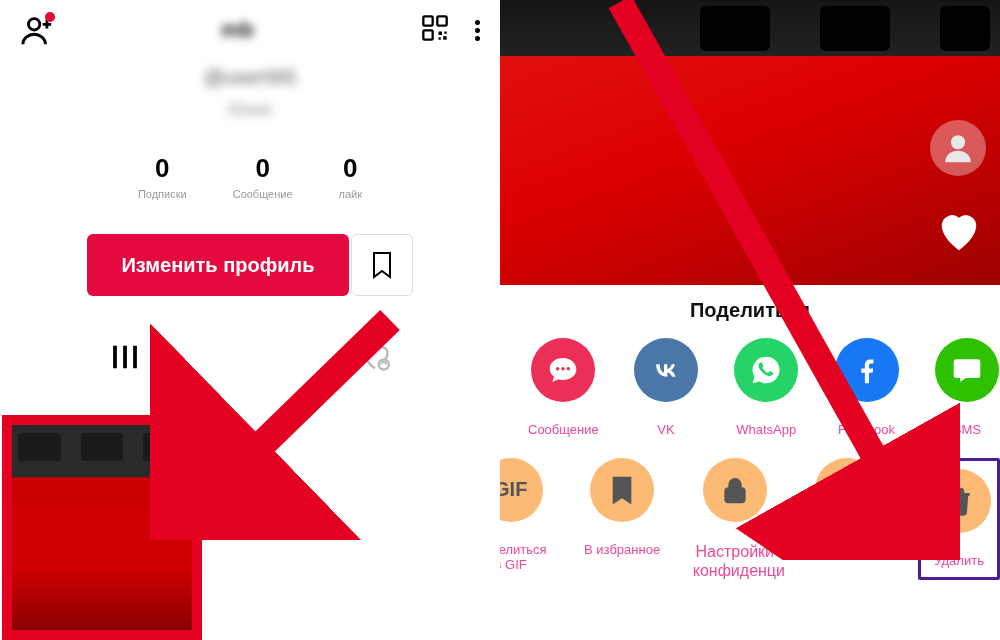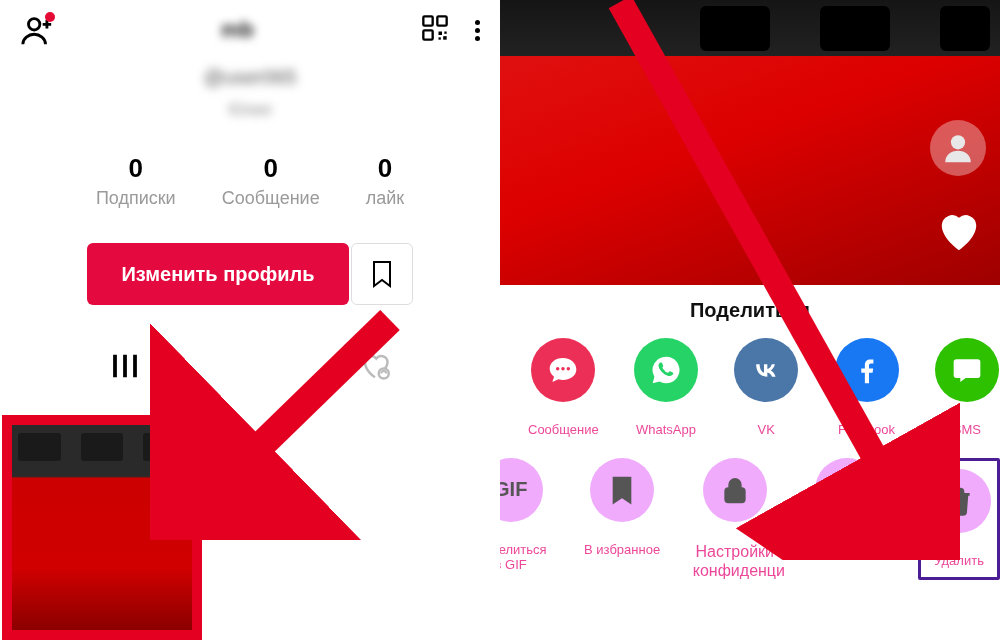--- a/index.html
+++ b/index.html
@@ -18,21 +18,21 @@
   .more-icon { font-size: 30px; font-weight: 800; line-height: 0.3; display: flex; flex-direction: column; gap: 3px; }
   .more-icon span { width: 5px; height: 5px; background: #000; border-radius: 50%; display: block; }
 
   .profile-meta { text-align: center; }
   .handle-blur { display: inline-block; filter: blur(5px); font-size: 20px; color: #555; margin-top: 6px; }
   .name-blur   { display: inline-block; filter: blur(5px); font-size: 16px; color: #888; margin-top: 12px; }
 
   .stats-row { display: flex; justify-content: center; gap: 46px; margin-top: 34px; }
   .stat { text-align: center; }
   .stat .num { font-size: 26px; font-weight: 700; color: #000; }
-  .stat .lbl { font-size: 18px; color: #9a9a9a; margin-top: 4px; }
+  .stat .lbl { font-size: 11px; color: #9a9a9a; margin-top: 4px; }
 
   .actions-row { display: flex; justify-content: center; gap: 2px; margin-top: 34px; }
   .edit-btn { background: #e40a3f; color: #fff; border: none; border-radius: 6px; padding: 18px 34px; font-size: 20px; font-weight: 600; }
   .bookmark-btn { width: 62px; height: 62px; border: 1.5px solid #ddd; border-radius: 6px; display: flex; align-items: center; justify-content: center; background: #fff; }
   .bookmark-btn svg { width: 24px; height: 28px; }
 
   .tabs-row { display: flex; margin-top: 38px; height: 46px; }
   .tab { flex: 1; display: flex; align-items: center; justify-content: center; }
   .tab svg { width: 30px; height: 30px; }
 
@@ -53,21 +53,21 @@
 
   .share-panel { background:#fff; padding-top:14px; }
   .share-title { text-align:center; font-size:20px; font-weight:700; color:#111; margin-bottom:16px; }
   .icon-row { display:flex; padding:0 0 0 28px; gap:34px; }
   .icon-row.second { padding-left:0; margin-left:-30px; gap:30px; margin-top:20px;}
   .share-item { text-align:center; width:84px; }
   .circ { width:64px; height:64px; border-radius:50%; margin:0 auto; display:flex; align-items:center; justify-content:center; }
   .share-item .lbl { font-size:13px; color:#ec4899; margin-top:20px; line-height:1.2; }
   .circ svg { width:32px; height:32px; fill:#fff; }
   .circ.msg{background:#ec2f56;} .circ.wa{background:#25d366;} .circ.vk{background:#4a76a8;} .circ.fb{background:#1877f2;} .circ.sms{background:#2dc100;}
-  .circ.grey{background:#f0abfc;} .circ.grey svg{fill:#555;} .circ.grey .gif{font-weight:800; font-size:20px; color:#555;}
+  .circ.grey{background:#fdba74;} .circ.grey svg{fill:#555;} .circ.grey .gif{font-weight:800; font-size:20px; color:#555;}
   .delete-highlight { border:3px solid #4c1d95; padding:8px 4px 6px; border-radius:2px; }
 
   
   .arrow-svg { position:absolute; pointer-events:none; }
 </style>
 </head>
 <body>
 
 <div class="left-panel">
 
@@ -186,34 +186,34 @@
             <svg viewBox="0 0 24 24">
               <path d="M12 3C6 3 2 6.6 2 11c0 2.4 1.3 4.5 3.3 6L4 21l4.6-2c1 .3 2.2.5 3.4.5 6 0 10-3.6 10-8S18 3 12 3z"></path>
               <circle cx="8" cy="11" r="1.3" fill="#ec2f56"></circle>
               <circle cx="12" cy="11" r="1.3" fill="#ec2f56"></circle>
               <circle cx="16" cy="11" r="1.3" fill="#ec2f56"></circle>
             </svg>
           </div>
         <div class="lbl">Сообщение</div>
       </div>
       <div class="share-item">
+        <div class="circ vk">
+            <svg viewBox="0 0 24 24">
+              <path d="M12.7 17c-5 0-8-3.5-8.1-9.3h2.6c.1 4.2 1.9 5.9 3.3 6.3V7.7h2.5v3.6c1.4-.2 2.8-1.8 3.3-3.6h2.4c-.4 2.2-2 3.9-3.1 4.6 1.1.6 2.9 2 3.6 4.7h-2.7c-.5-1.7-1.8-3-3.5-3.2V17h-.3z"></path>
+            </svg>
+          </div>
+        <div class="lbl">VK</div>
+      </div>
+      <div class="share-item">
         <div class="circ wa">
             <svg viewBox="0 0 24 24">
               <path d="M12 2a10 10 0 0 0-8.7 15L2 22l5.2-1.3A10 10 0 1 0 12 2zm4.9 13.4c-.2.6-1.3 1.1-1.8 1.1-.5.1-1 .1-3.2-.8-2.7-1.2-4.4-4-4.5-4.2-.1-.2-1-1.4-1-2.7 0-1.3.6-1.9.9-2.1.2-.2.5-.3.7-.3h.5c.2 0 .4 0 .6.5l.8 2c.1.2 0 .4-.1.5l-.4.5c-.1.2-.2.3-.1.5.2.3.8 1.3 1.7 2 .1 1.2 2 1.5 2.3 1.6.2.1.4.1.5-.1l.7-.8c.2-.2.4-.2.6-.1l1.9.9c.2.1.4.2.4.3.1.2.1.7-.1 1.2z"></path>
             </svg>
           </div>
         <div class="lbl">WhatsApp</div>
-      </div>
-      <div class="share-item">
-        <div class="circ vk">
-            <svg viewBox="0 0 24 24">
-              <path d="M12.7 17c-5 0-8-3.5-8.1-9.3h2.6c.1 4.2 1.9 5.9 3.3 6.3V7.7h2.5v3.6c1.4-.2 2.8-1.8 3.3-3.6h2.4c-.4 2.2-2 3.9-3.1 4.6 1.1.6 2.9 2 3.6 4.7h-2.7c-.5-1.7-1.8-3-3.5-3.2V17h-.3z"></path>
-            </svg>
-          </div>
-        <div class="lbl">VK</div>
       </div>
       <div class="share-item">
         <div class="circ fb">
             <svg viewBox="0 0 24 24">
               <path d="M13.5 22v-8h2.7l.4-3.2h-3.1V8.7c0-.9.3-1.6 1.6-1.6h1.7V4.2c-.3 0-1.3-.1-2.4-.1-2.4 0-4 1.5-4 4.2v2.5H7.7V14h2.7v8h3.1z"></path>
             </svg>
           </div>
         <div class="lbl">Facebook</div>
       </div>
       <div class="share-item">

